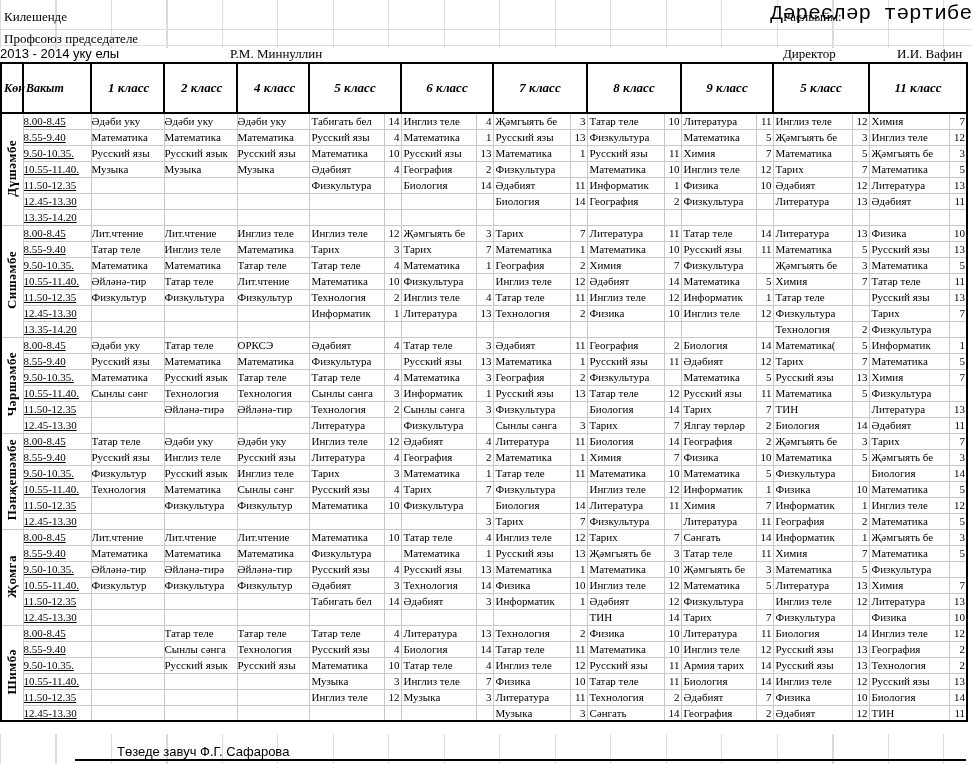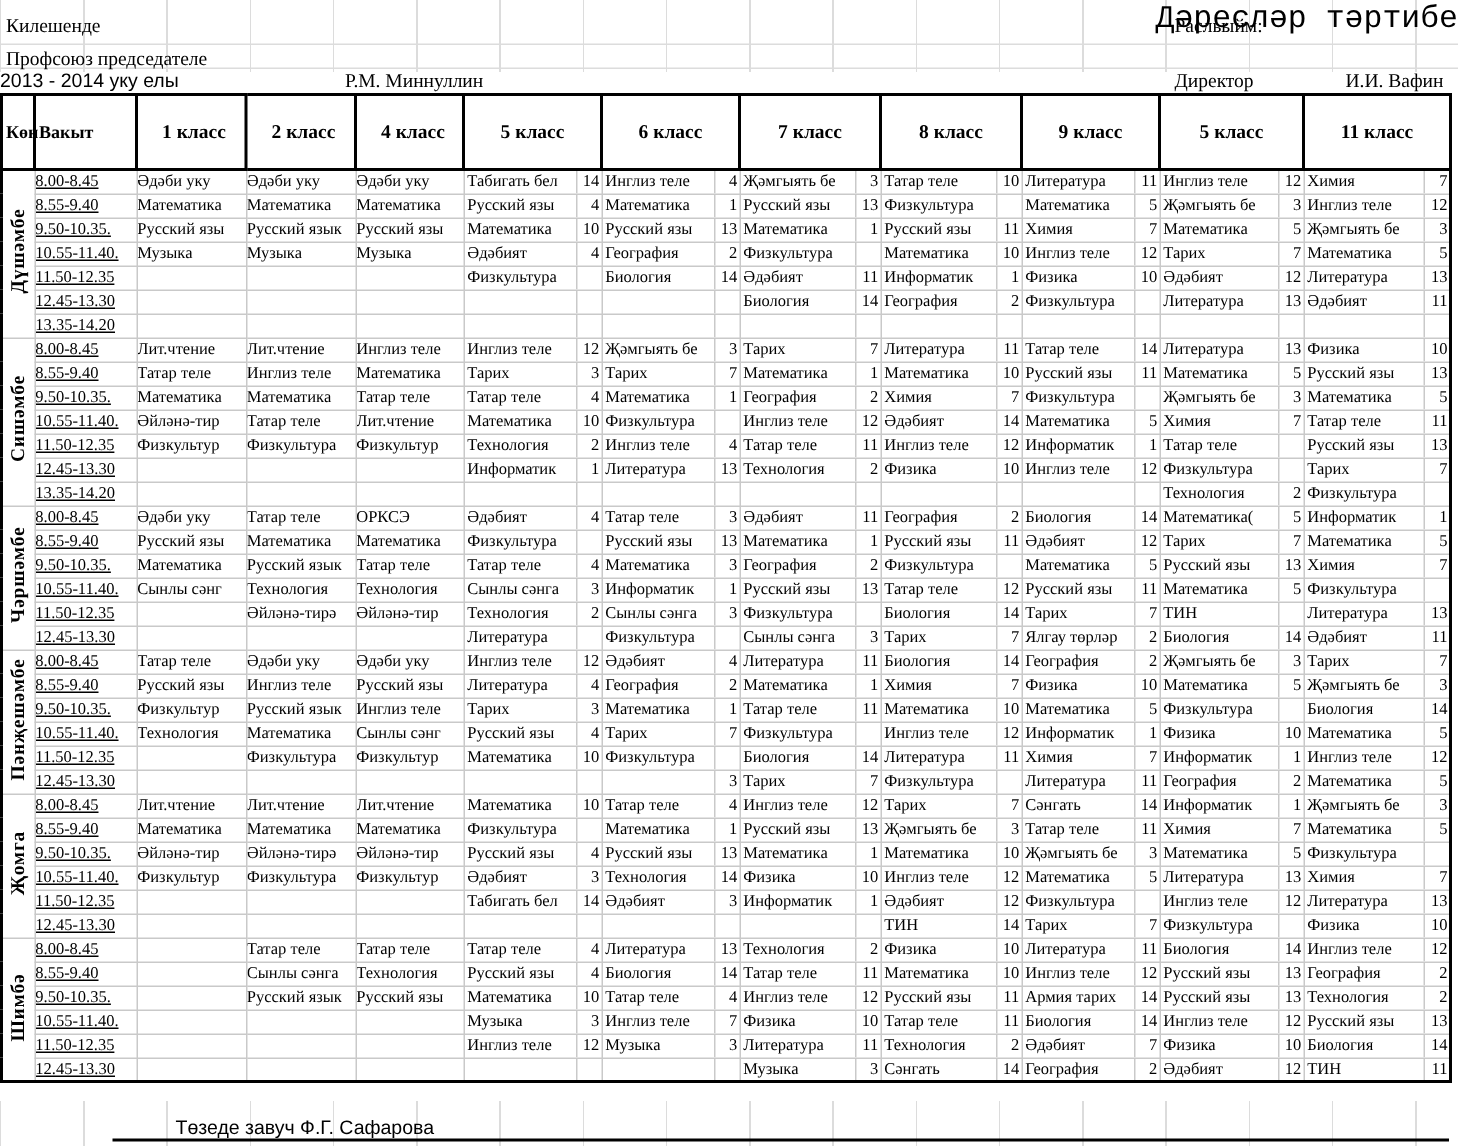--- a/index.html
+++ b/index.html
@@ -14,21 +14,21 @@
   .hline { position:absolute; left:0; right:0; border-top:1px solid #dcdcdc; }
 
   .lbl { position:absolute; font-size:13px; white-space:nowrap; }
   .sans { font-family:"Liberation Sans", sans-serif; }
   .title { position:absolute; top:2px; left:0; right:0; text-align:right;
            font-family:Liberation Mono, monospace; font-size:21px; }
 
   table.tt { position:absolute; top:62px; left:0; width:966px; border-collapse:collapse;
              table-layout:fixed; border:2px solid #000; }
   table.tt thead th { border:2px solid #000; height:28px; font-size:13px; font-weight:bold;
-             text-align:center; padding:16px; white-space:nowrap; overflow:hidden; }
+             text-align:center; padding:16px; white-space:nowrap; overflow:hidden;font-style:italic; }
   table.tt thead th.kon, table.tt thead th.vakyt { text-align:left; padding-left:2px; font-size:12px; overflow:visible; }
   table.tt td, table.tt tbody th { border:1px solid #c9c9c9; height:16px; padding:0;
              white-space:nowrap; overflow:hidden; font-size:11px; vertical-align:middle; }
   td.time { padding-left:2px; border-right:2px solid #000;text-decoration:underline; }
   th.day  { border-left:2px solid #000; text-align:center; vertical-align:middle; }
   .vtext  { writing-mode:vertical-rl; transform:rotate(180deg); font-weight:bold; font-size:13px;
             white-space:nowrap; letter-spacing:0.5px; display:inline-block; }
   td.sc   { border-left:2px solid #000; padding-left:2px; }
   td.cc   { border-left:2px solid #000; }
   .cw     { display:flex; height:100%; align-items:center; }

